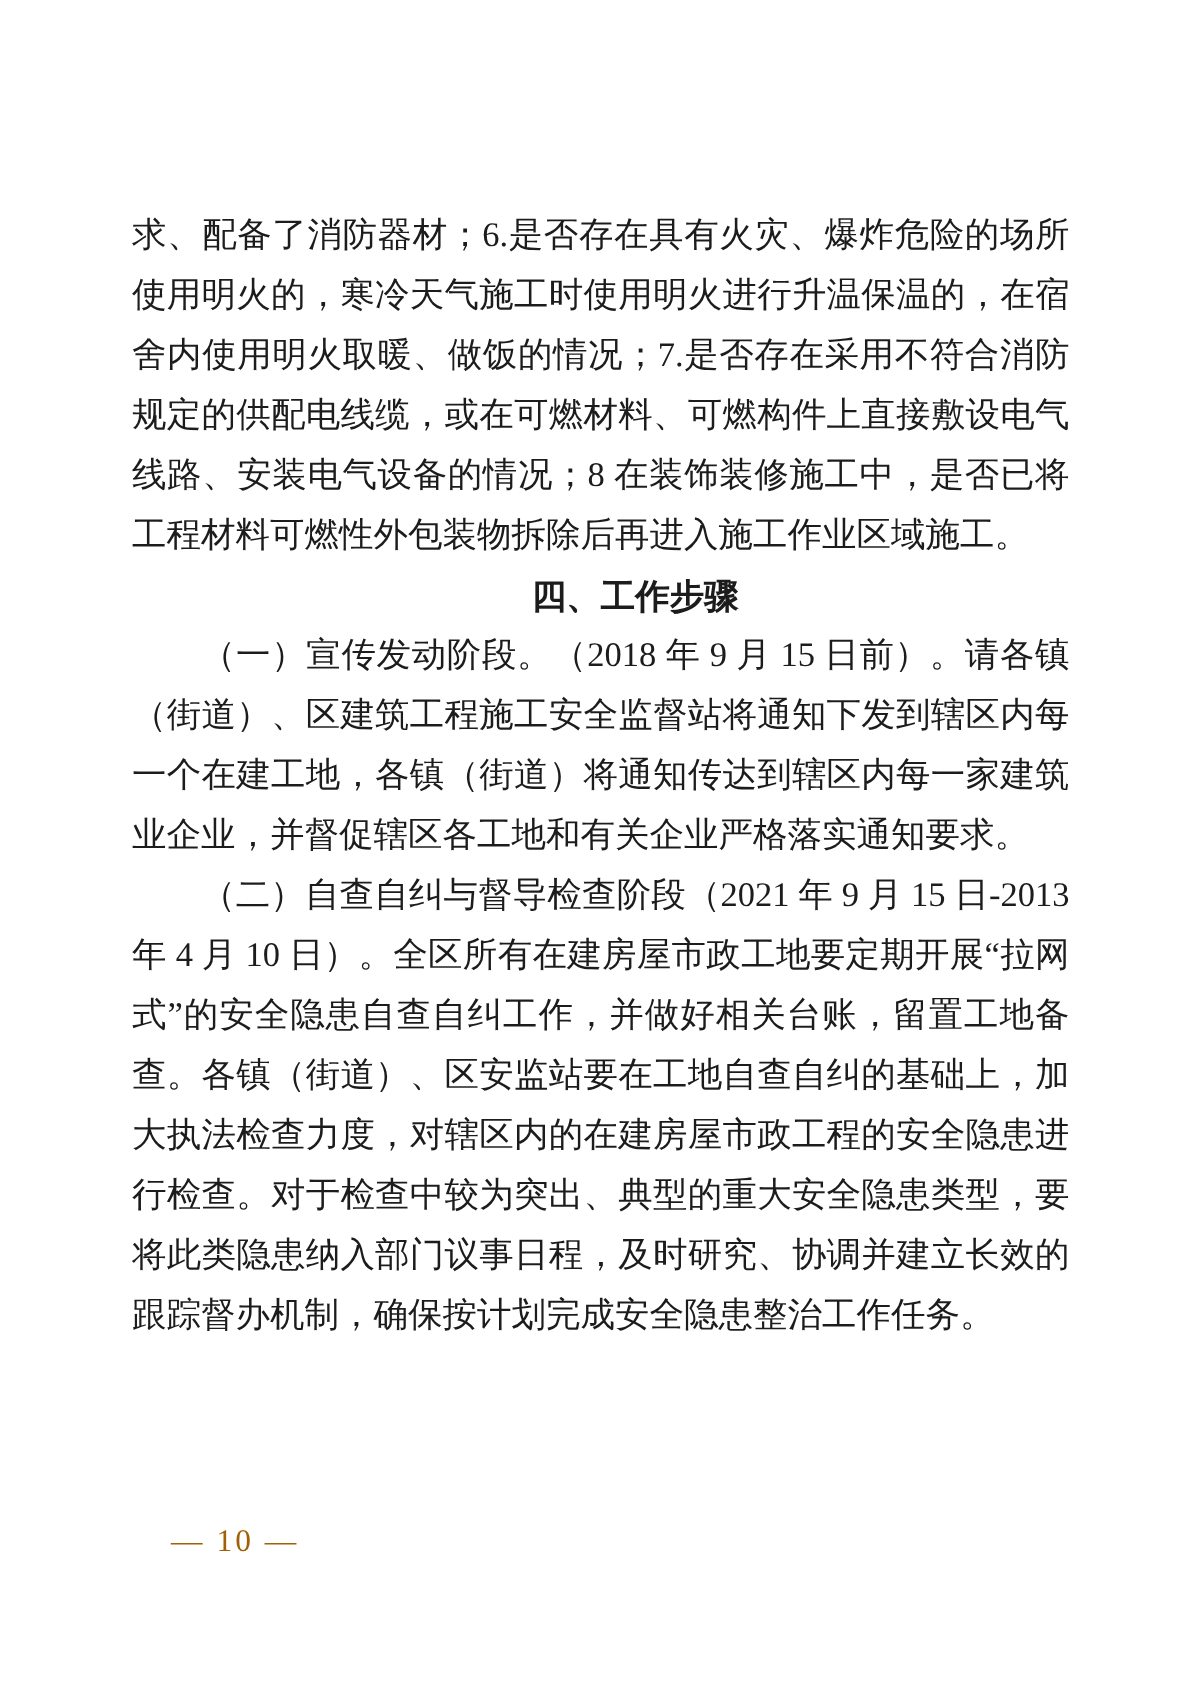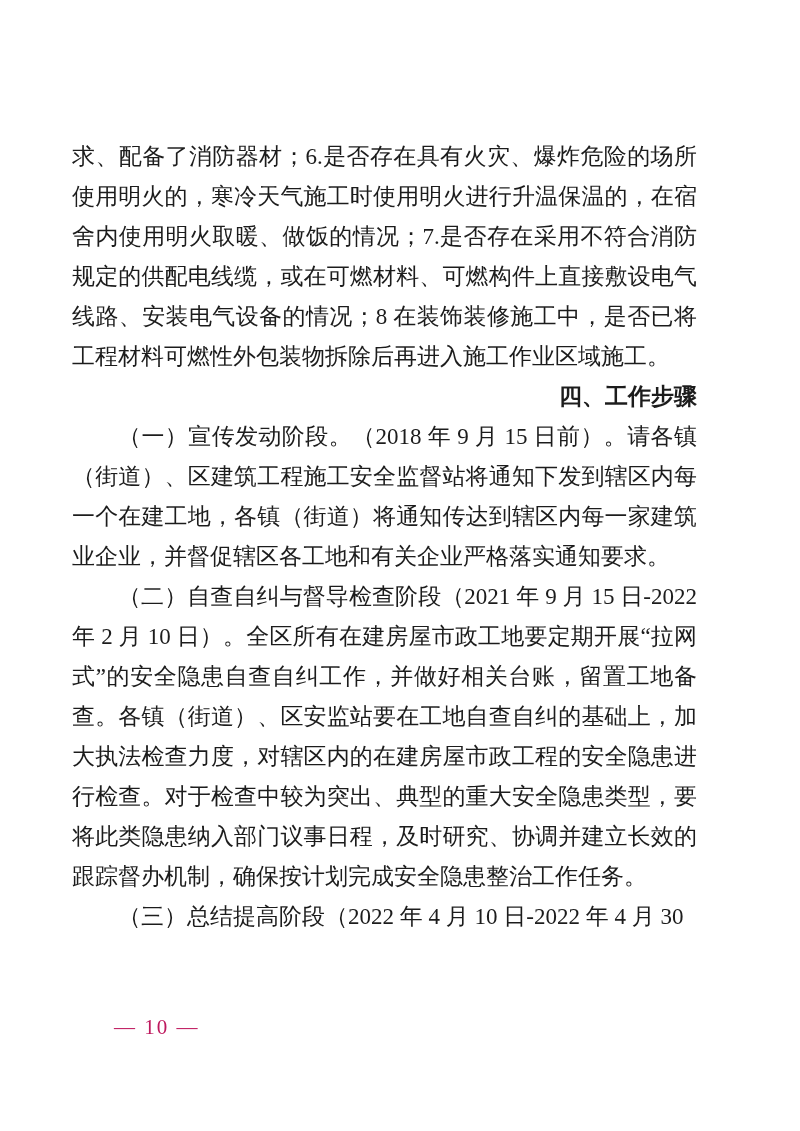--- a/index.html
+++ b/index.html
@@ -11,71 +11,70 @@
     position: relative;
     width: 800px;
     height: 1131px;
     background: #ffffff;
     overflow: hidden;
     font-family: "Liberation Serif", "DejaVu Serif", serif;
     color: #1c1c1c;
   }
   .text-block {
     position: absolute;
-    left: 72px;
+    left: 88px;
     top: 137px;
     width: 625px;
     font-size: 23px;
     line-height: 40px;
     text-align: justify;
     text-justify: inter-character;
   }
   .para {
     margin: 0;
     padding: 0;
     text-indent: 2em;
   }
   .para.no-indent {
     text-indent: 0;
   }
   .heading {
     margin: 0;
     padding: 0;
     text-indent: 2em;
     font-weight: bold;
-    font-family: Liberation Serif, serif;
+    font-family: Liberation Sans, sans-serif;
     font-size: 23px;
     line-height: 40px;
-    text-align: right;
+    text-align: center;
   }
   .page-footer {
     position: absolute;
     left: 114px;
     top: 1010px;
     font-size: 21px;
     line-height: 34px;
-    color: #be185d;
+    color: #a16207;
     letter-spacing: 2px;
   }
 </style>
 </head>
 <body>
 
 <div class="page">
 
   <div class="text-block">
 
     <p class="para no-indent">求、配备了消防器材；6.是否存在具有火灾、爆炸危险的场所使用明火的，寒冷天气施工时使用明火进行升温保温的，在宿舍内使用明火取暖、做饭的情况；7.是否存在采用不符合消防规定的供配电线缆，或在可燃材料、可燃构件上直接敷设电气线路、安装电气设备的情况；8 在装饰装修施工中，是否已将工程材料可燃性外包装物拆除后再进入施工作业区域施工。</p>
 
     <p class="heading">四、工作步骤</p>
 
 
     <p class="para">（一）宣传发动阶段。（2018 年 9 月 15 日前）。请各镇（街道）、区建筑工程施工安全监督站将通知下发到辖区内每一个在建工地，各镇（街道）将通知传达到辖区内每一家建筑业企业，并督促辖区各工地和有关企业严格落实通知要求。</p>
 
-    <p class="para">（二）自查自纠与督导检查阶段（2021 年 9 月 15 日-2022 年 2 月 10 日）。全区所有在建房屋市政工地要定期开展“拉网式”的安全隐患自查自纠工作，并做好相关台账，留置工地备查。各镇（街道）、区安监站要在工地自查自纠的基础上，加大执法检查力度，对辖区内的在建房屋市政工程的安全隐患进行检查。对于检查中较为突出、典型的重大安全隐患类型，要将此类隐患纳入部门议事日程，及时研究、协调并建立长效的跟踪督办机制，确保按计划完成安全隐患整治工作任务。</p>
+    <p class="para">（二）自查自纠与督导检查阶段（2021 年 9 月 15 日-2013 年 4 月 10 日）。全区所有在建房屋市政工地要定期开展“拉网式”的安全隐患自查自纠工作，并做好相关台账，留置工地备查。各镇（街道）、区安监站要在工地自查自纠的基础上，加大执法检查力度，对辖区内的在建房屋市政工程的安全隐患进行检查。对于检查中较为突出、典型的重大安全隐患类型，要将此类隐患纳入部门议事日程，及时研究、协调并建立长效的跟踪督办机制，确保按计划完成安全隐患整治工作任务。</p>
 
-    <p class="para">（三）总结提高阶段（2022 年 4 月 10 日-2022 年 4 月 30</p>
 
   </div>
 
   <div class="page-footer">—  10  —</div>
 
 </div>
 
 </body></html>

